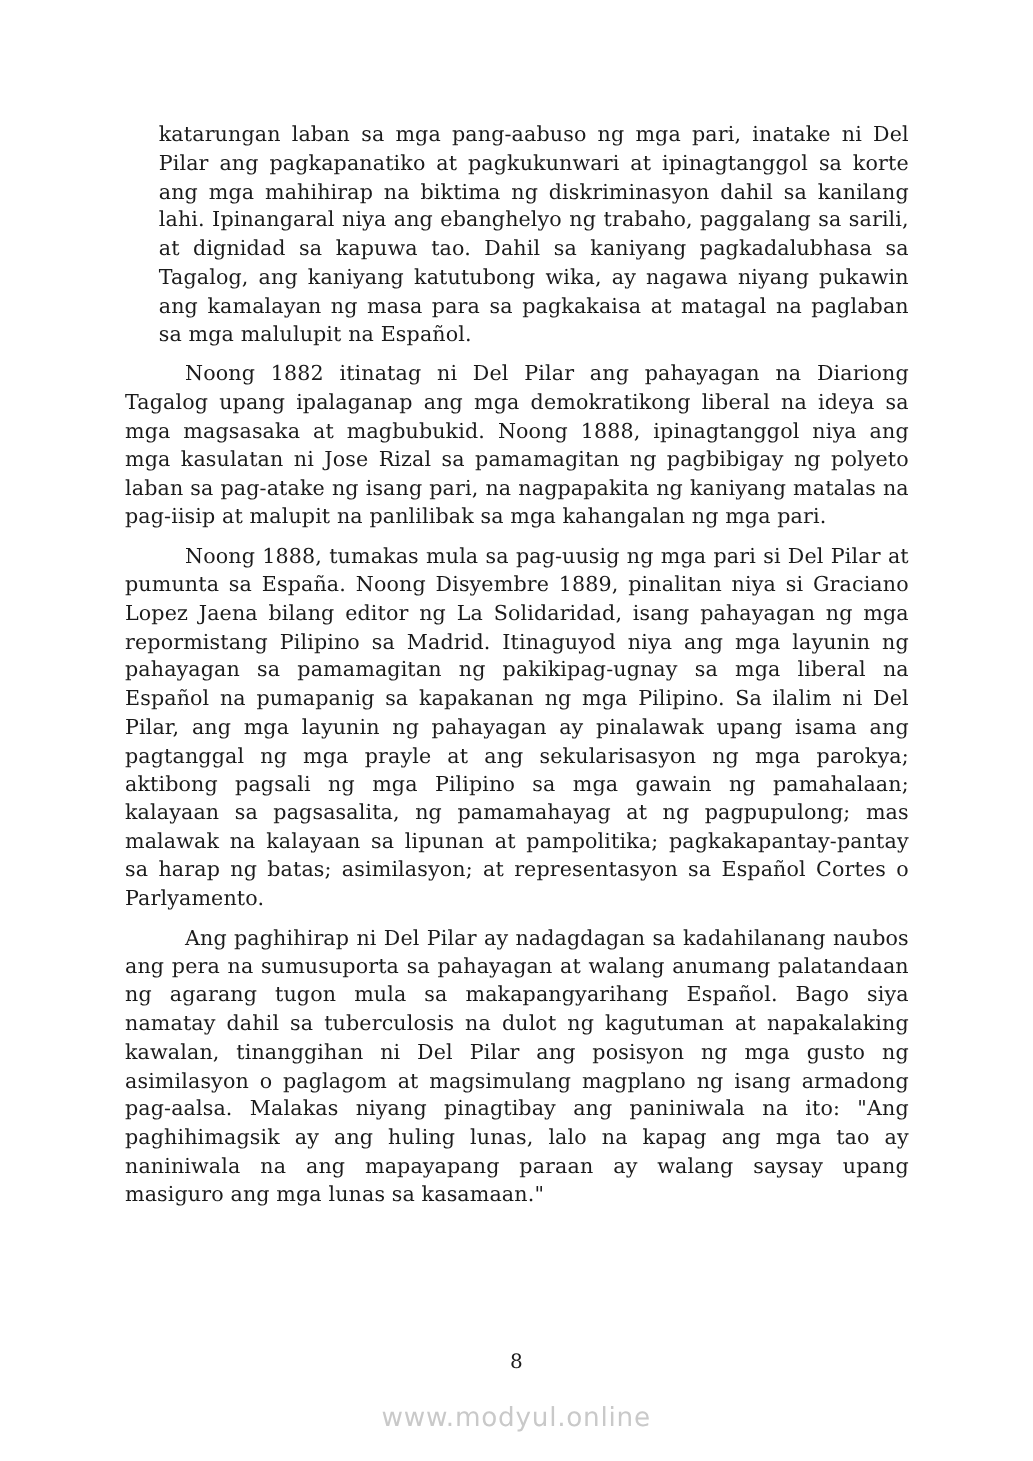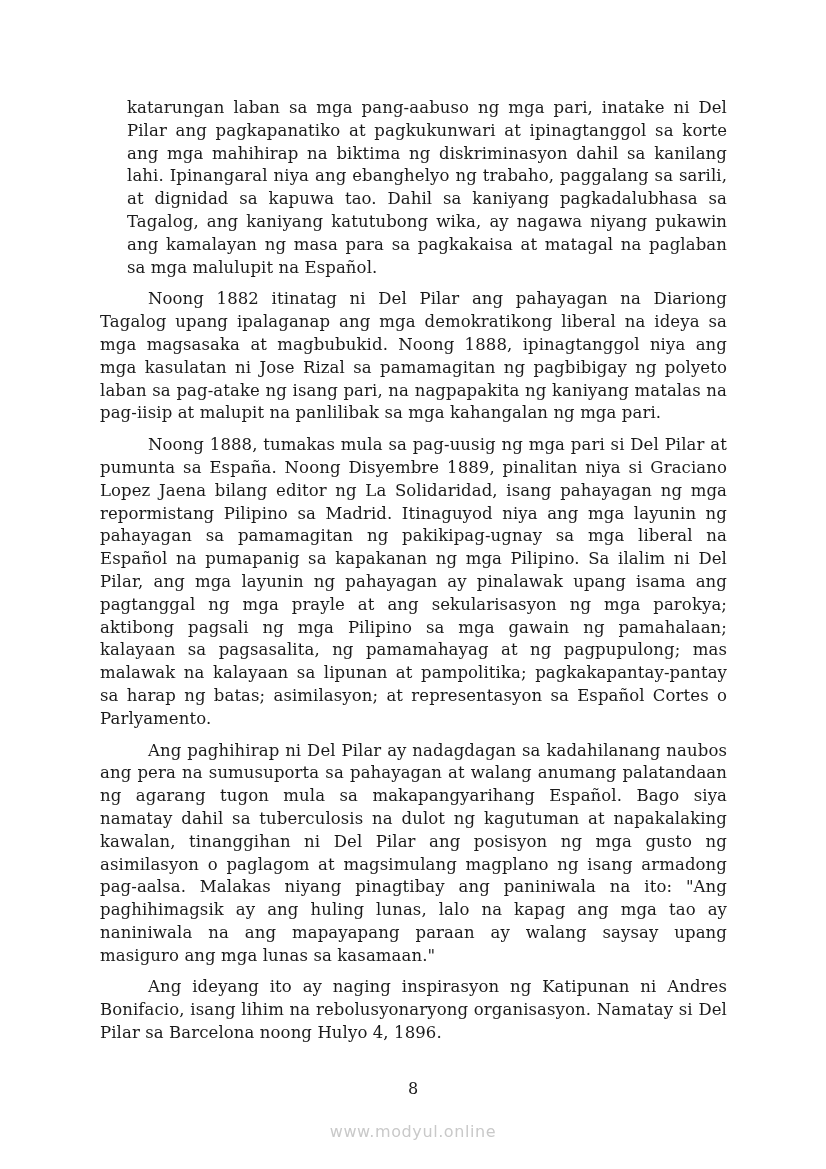--- a/index.html
+++ b/index.html
@@ -43,32 +43,31 @@
     font-size: 16px;
     color: #1b1b1b;
   }
   .watermark {
     position: absolute;
     top: 1122px;
     left: 0;
     width: 826px;
     text-align: center;
     font-family: "DejaVu Sans", sans-serif;
-    font-size: 16px;
+    font-size: 21px;
     letter-spacing: 0.6px;
     color: #c9c9c9;
     font-weight: 400;
   }
 </style>
 </head>
 <body>
 
 <div class="page">
   <div class="content">
     <p class="para continuation">katarungan laban sa mga pang-aabuso ng mga pari, inatake ni Del Pilar ang pagkapanatiko at pagkukunwari at ipinagtanggol sa korte ang mga mahihirap na biktima ng diskriminasyon dahil sa kanilang lahi. Ipinangaral niya ang ebanghelyo ng trabaho, paggalang sa sarili, at dignidad sa kapuwa tao. Dahil sa kaniyang pagkadalubhasa sa Tagalog, ang kaniyang katutubong wika, ay nagawa niyang pukawin ang kamalayan ng masa para sa pagkakaisa at matagal na paglaban sa mga malulupit na Español.</p>
     <p class="para">Noong 1882 itinatag ni Del Pilar ang pahayagan na Diariong Tagalog upang ipalaganap ang mga demokratikong liberal na ideya sa mga magsasaka at magbubukid. Noong 1888, ipinagtanggol niya ang mga kasulatan ni Jose Rizal sa pamamagitan ng pagbibigay ng polyeto laban sa pag-atake ng isang pari, na nagpapakita ng kaniyang matalas na pag-iisip at malupit na panlilibak sa mga kahangalan ng mga pari.</p>
     <p class="para">Noong 1888, tumakas mula sa pag-uusig ng mga pari si Del Pilar at pumunta sa España. Noong Disyembre 1889, pinalitan niya si Graciano Lopez Jaena bilang editor ng La Solidaridad, isang pahayagan ng mga repormistang Pilipino sa Madrid. Itinaguyod niya ang mga layunin ng pahayagan sa pamamagitan ng pakikipag-ugnay sa mga liberal na Español na pumapanig sa kapakanan ng mga Pilipino. Sa ilalim ni Del Pilar, ang mga layunin ng pahayagan ay pinalawak upang isama ang pagtanggal ng mga prayle at ang sekularisasyon ng mga parokya; aktibong pagsali ng mga Pilipino sa mga gawain ng pamahalaan; kalayaan sa pagsasalita, ng pamamahayag at ng pagpupulong; mas malawak na kalayaan sa lipunan at pampolitika; pagkakapantay-pantay sa harap ng batas; asimilasyon; at representasyon sa Español Cortes o Parlyamento.</p>
     <p class="para">Ang paghihirap ni Del Pilar ay nadagdagan sa kadahilanang naubos ang pera na sumusuporta sa pahayagan at walang anumang palatandaan ng agarang tugon mula sa makapangyarihang Español. Bago siya namatay dahil sa tuberculosis na dulot ng kagutuman at napakalaking kawalan, tinanggihan ni Del Pilar ang posisyon ng mga gusto ng asimilasyon o paglagom at magsimulang magplano ng isang armadong pag-aalsa. Malakas niyang pinagtibay ang paniniwala na ito: "Ang paghihimagsik ay ang huling lunas, lalo na kapag ang mga tao ay naniniwala na ang mapayapang paraan ay walang saysay upang masiguro ang mga lunas sa kasamaan."</p>
-    <p class="para">Ang ideyang ito ay naging inspirasyon ng Katipunan ni Andres Bonifacio, isang lihim na rebolusyonaryong organisasyon. Namatay si Del Pilar sa Barcelona noong Hulyo 4, 1896.</p>
   </div>
   <div class="page-number">8</div>
   <div class="watermark">www.modyul.online</div>
 </div>
 
 </body></html>

